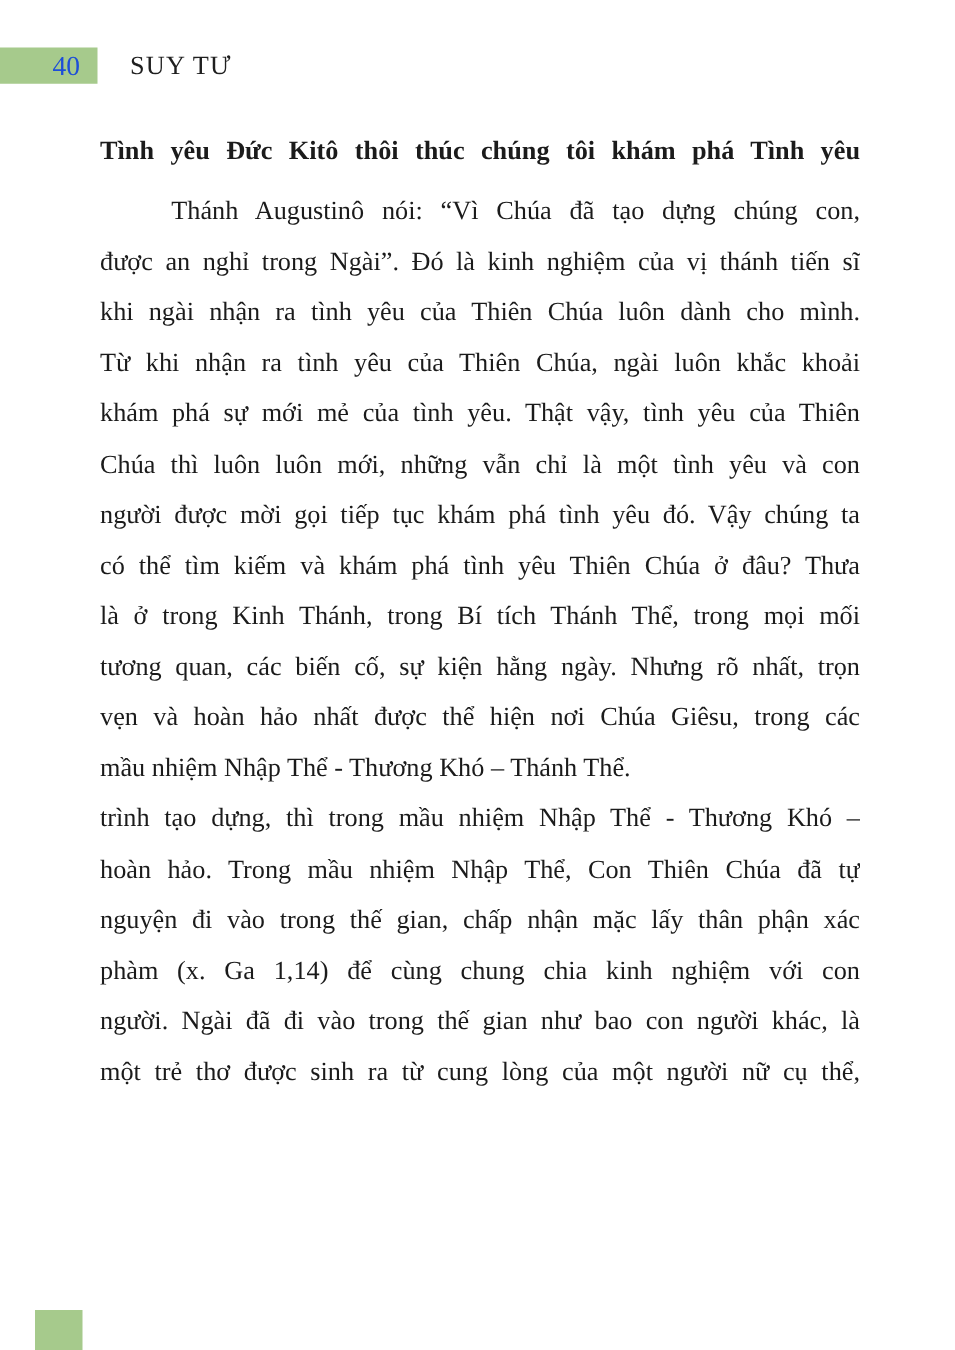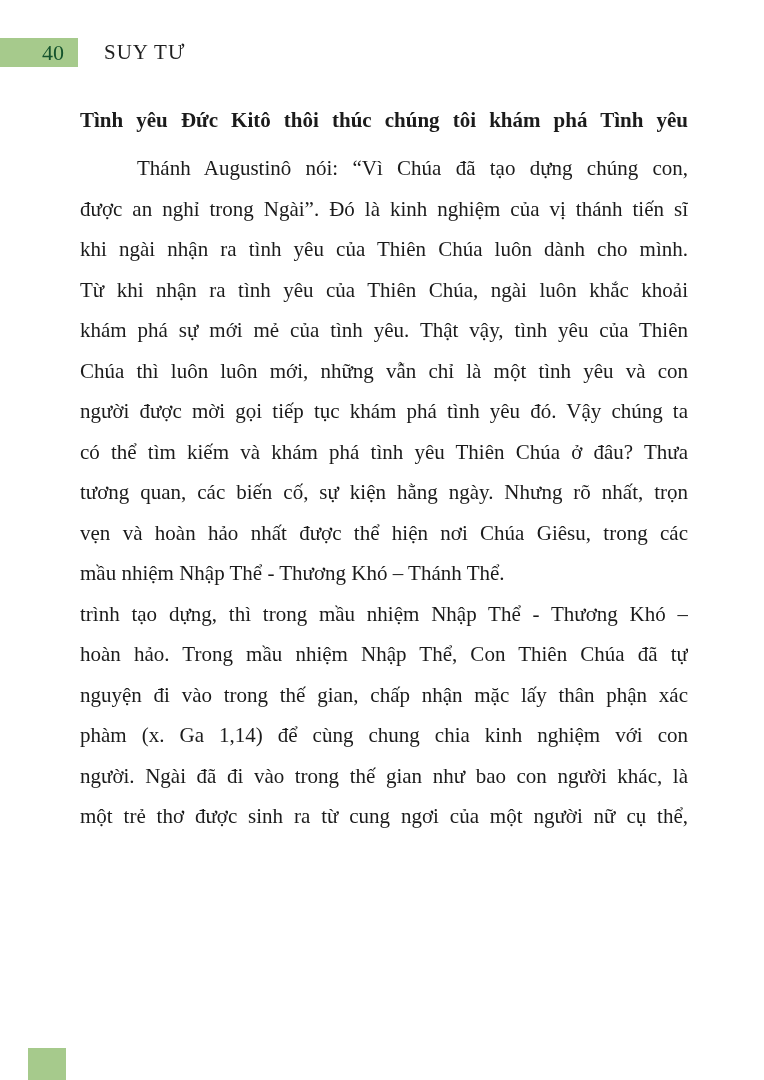--- a/index.html
+++ b/index.html
@@ -18,21 +18,21 @@
     position: absolute;
     top: 38px; left: 0; right: 0;
     height: 29px;
     display: flex;
     align-items: center;
   }
   .page-num-band {
     width: 78px;
     height: 29px;
     background: #a6ca8c;
-    color: #14532d;
+    color: #1d4ed8;
     font-size: 22px;
     line-height: 29px;
     text-align: right;
     padding-right: 14px;
     box-sizing: border-box;
   }
   .section-label {
     margin-left: 26px;
     font-size: 21px;
     letter-spacing: 1px;
@@ -93,27 +93,28 @@
     <div class="title">Tình yêu Đức Kitô thôi thúc chúng tôi khám phá Tình yêu</div>
 
     <div class="line indent">Thánh Augustinô nói: “Vì Chúa đã tạo dựng chúng con,</div>
     <div class="line">được an nghỉ trong Ngài”. Đó là kinh nghiệm của vị thánh tiến sĩ</div>
     <div class="line">khi ngài nhận ra tình yêu của Thiên Chúa luôn dành cho mình.</div>
     <div class="line">Từ khi nhận ra tình yêu của Thiên Chúa, ngài luôn khắc khoải</div>
     <div class="line">khám phá sự mới mẻ của tình yêu. Thật vậy, tình yêu của Thiên</div>
     <div class="line">Chúa thì luôn luôn mới, những vẫn chỉ là một tình yêu và con</div>
     <div class="line">người được mời gọi tiếp tục khám phá tình yêu đó. Vậy chúng ta</div>
     <div class="line">có thể tìm kiếm và khám phá tình yêu Thiên Chúa ở đâu? Thưa</div>
+    <div class="line">là ở trong Kinh Thánh, trong Bí tích Thánh Thể, trong mọi mối</div>
     <div class="line">tương quan, các biến cố, sự kiện hằng ngày. Nhưng rõ nhất, trọn</div>
     <div class="line">vẹn và hoàn hảo nhất được thể hiện nơi Chúa Giêsu, trong các</div>
     <div class="line lastline">mầu nhiệm Nhập Thể - Thương Khó – Thánh Thể.</div>
 
     <div class="line">trình tạo dựng, thì trong mầu nhiệm Nhập Thể - Thương Khó –</div>
     <div class="line">hoàn hảo. Trong mầu nhiệm Nhập Thể, Con Thiên Chúa đã tự</div>
     <div class="line">nguyện đi vào trong thế gian, chấp nhận mặc lấy thân phận xác</div>
     <div class="line">phàm (x. Ga 1,14) để cùng chung chia kinh nghiệm với con</div>
     <div class="line">người. Ngài đã đi vào trong thế gian như bao con người khác, là</div>
-    <div class="line">một trẻ thơ được sinh ra từ cung ngơi của một người nữ cụ thể,</div>
+    <div class="line">một trẻ thơ được sinh ra từ cung lòng của một người nữ cụ thể,</div>
   </div>
 
   <div class="footer-square"></div>
 
 </div>
 
 </body></html>

